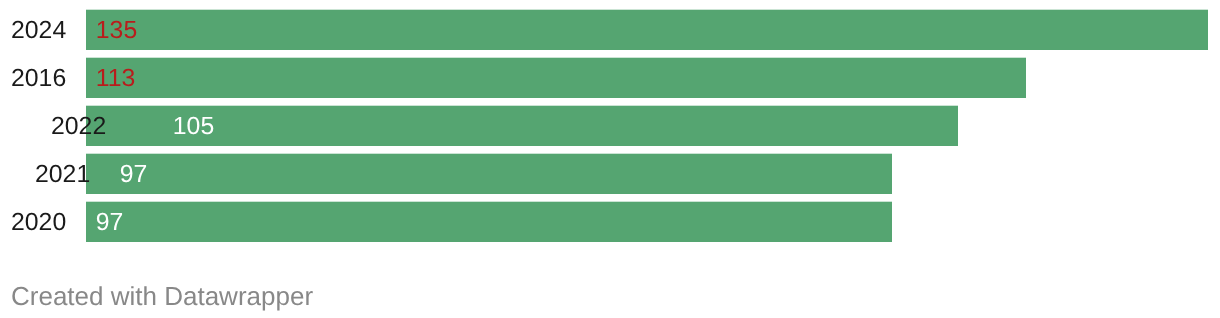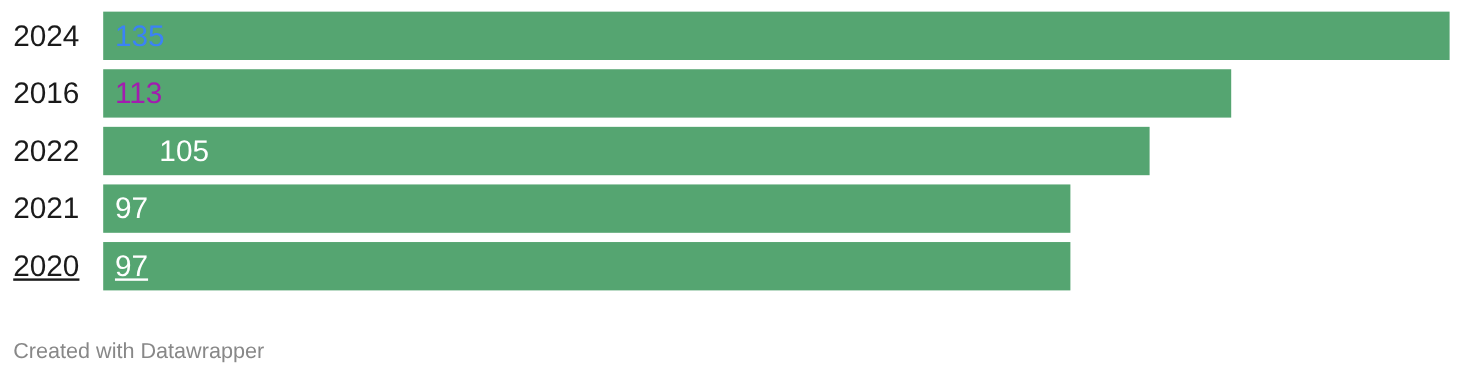--- a/index.html
+++ b/index.html
@@ -20,46 +20,46 @@
           font-size:24.8px;line-height:1;color:#1a1a1a;white-space:nowrap;
           transform:translateZ(0);}
 
   
   .barlabel{position:absolute;left:95.8px;font-size:24.8px;line-height:1;
             color:#ffffff;white-space:nowrap;transform:translateZ(0);}
 
   
   .r0{top:19.4px;}
   .r1{top:67.4px;}
-  .r2{top:115.4px;}
-  .r3{top:163.4px;}
-  .r4{top:211.4px;text-decoration:underline;}
+  .r2{top:115.4px;padding-left:40px;}
+  .r3{top:163.4px;margin-left:24px;}
+  .r4{top:211.4px;}
 
-  .footer{position:absolute;left:11px;top:283.3px;font-size:18px;line-height:1;
+  .footer{position:absolute;left:11px;top:283.3px;font-size:26px;line-height:1;
           color:#888888;white-space:nowrap;transform:translateZ(0);}
 </style>
 </head>
 <body style="background: rgb(255, 255, 255);">
 
 <div id="chart" style="background: rgb(255, 255, 255);">
 
   <svg id="bars-svg" width="1220" height="260">
     <rect class="bar" x="86" y="9.7" width="1122" height="40.3" fill="#55a571"></rect>
     <rect class="bar" x="86" y="57.7" width="940" height="40.3" fill="#55a571"></rect>
     <rect class="bar" x="86" y="105.7" width="872" height="40.3" fill="#55a571"></rect>
     <rect class="bar" x="86" y="153.7" width="806" height="40.3" fill="#55a571"></rect>
     <rect class="bar" x="86" y="201.7" width="806" height="40.3" fill="#55a571"></rect>
   </svg>
 
   <div id="labels">
     <div class="ylabel r0" style="top: 19.4px; color: rgb(26, 26, 26);">2024</div>
-    <div class="barlabel r0" style="top: 19.4px; left: 95.8px; color: #3b82f6;">135</div>
+    <div class="barlabel r0" style="top: 19.4px; left: 95.8px; color: #b91c1c;">135</div>
 
     <div class="ylabel r1" style="top: 67.4px; color: rgb(26, 26, 26);">2016</div>
-    <div class="barlabel r1" style="top: 67.4px; left: 95.8px; color: #a21caf;">113</div>
+    <div class="barlabel r1" style="top: 67.4px; left: 95.8px; color: #b91c1c;">113</div>
 
     <div class="ylabel r2" style="top: 115.4px; color: rgb(26, 26, 26);">2022</div>
     <div class="barlabel r2" style="top: 115.4px; left: 95.8px; color: rgb(255, 255, 255); margin-left: 37px;">105</div>
 
     <div class="ylabel r3" style="top: 163.4px; color: rgb(26, 26, 26);">2021</div>
     <div class="barlabel r3" style="top: 163.4px; left: 95.8px; color: rgb(255, 255, 255);">97</div>
 
     <div class="ylabel r4" style="top: 211.4px; color: rgb(26, 26, 26);">2020</div>
     <div class="barlabel r4" style="top: 211.4px; left: 95.8px; color: rgb(255, 255, 255);">97</div>
   </div>

